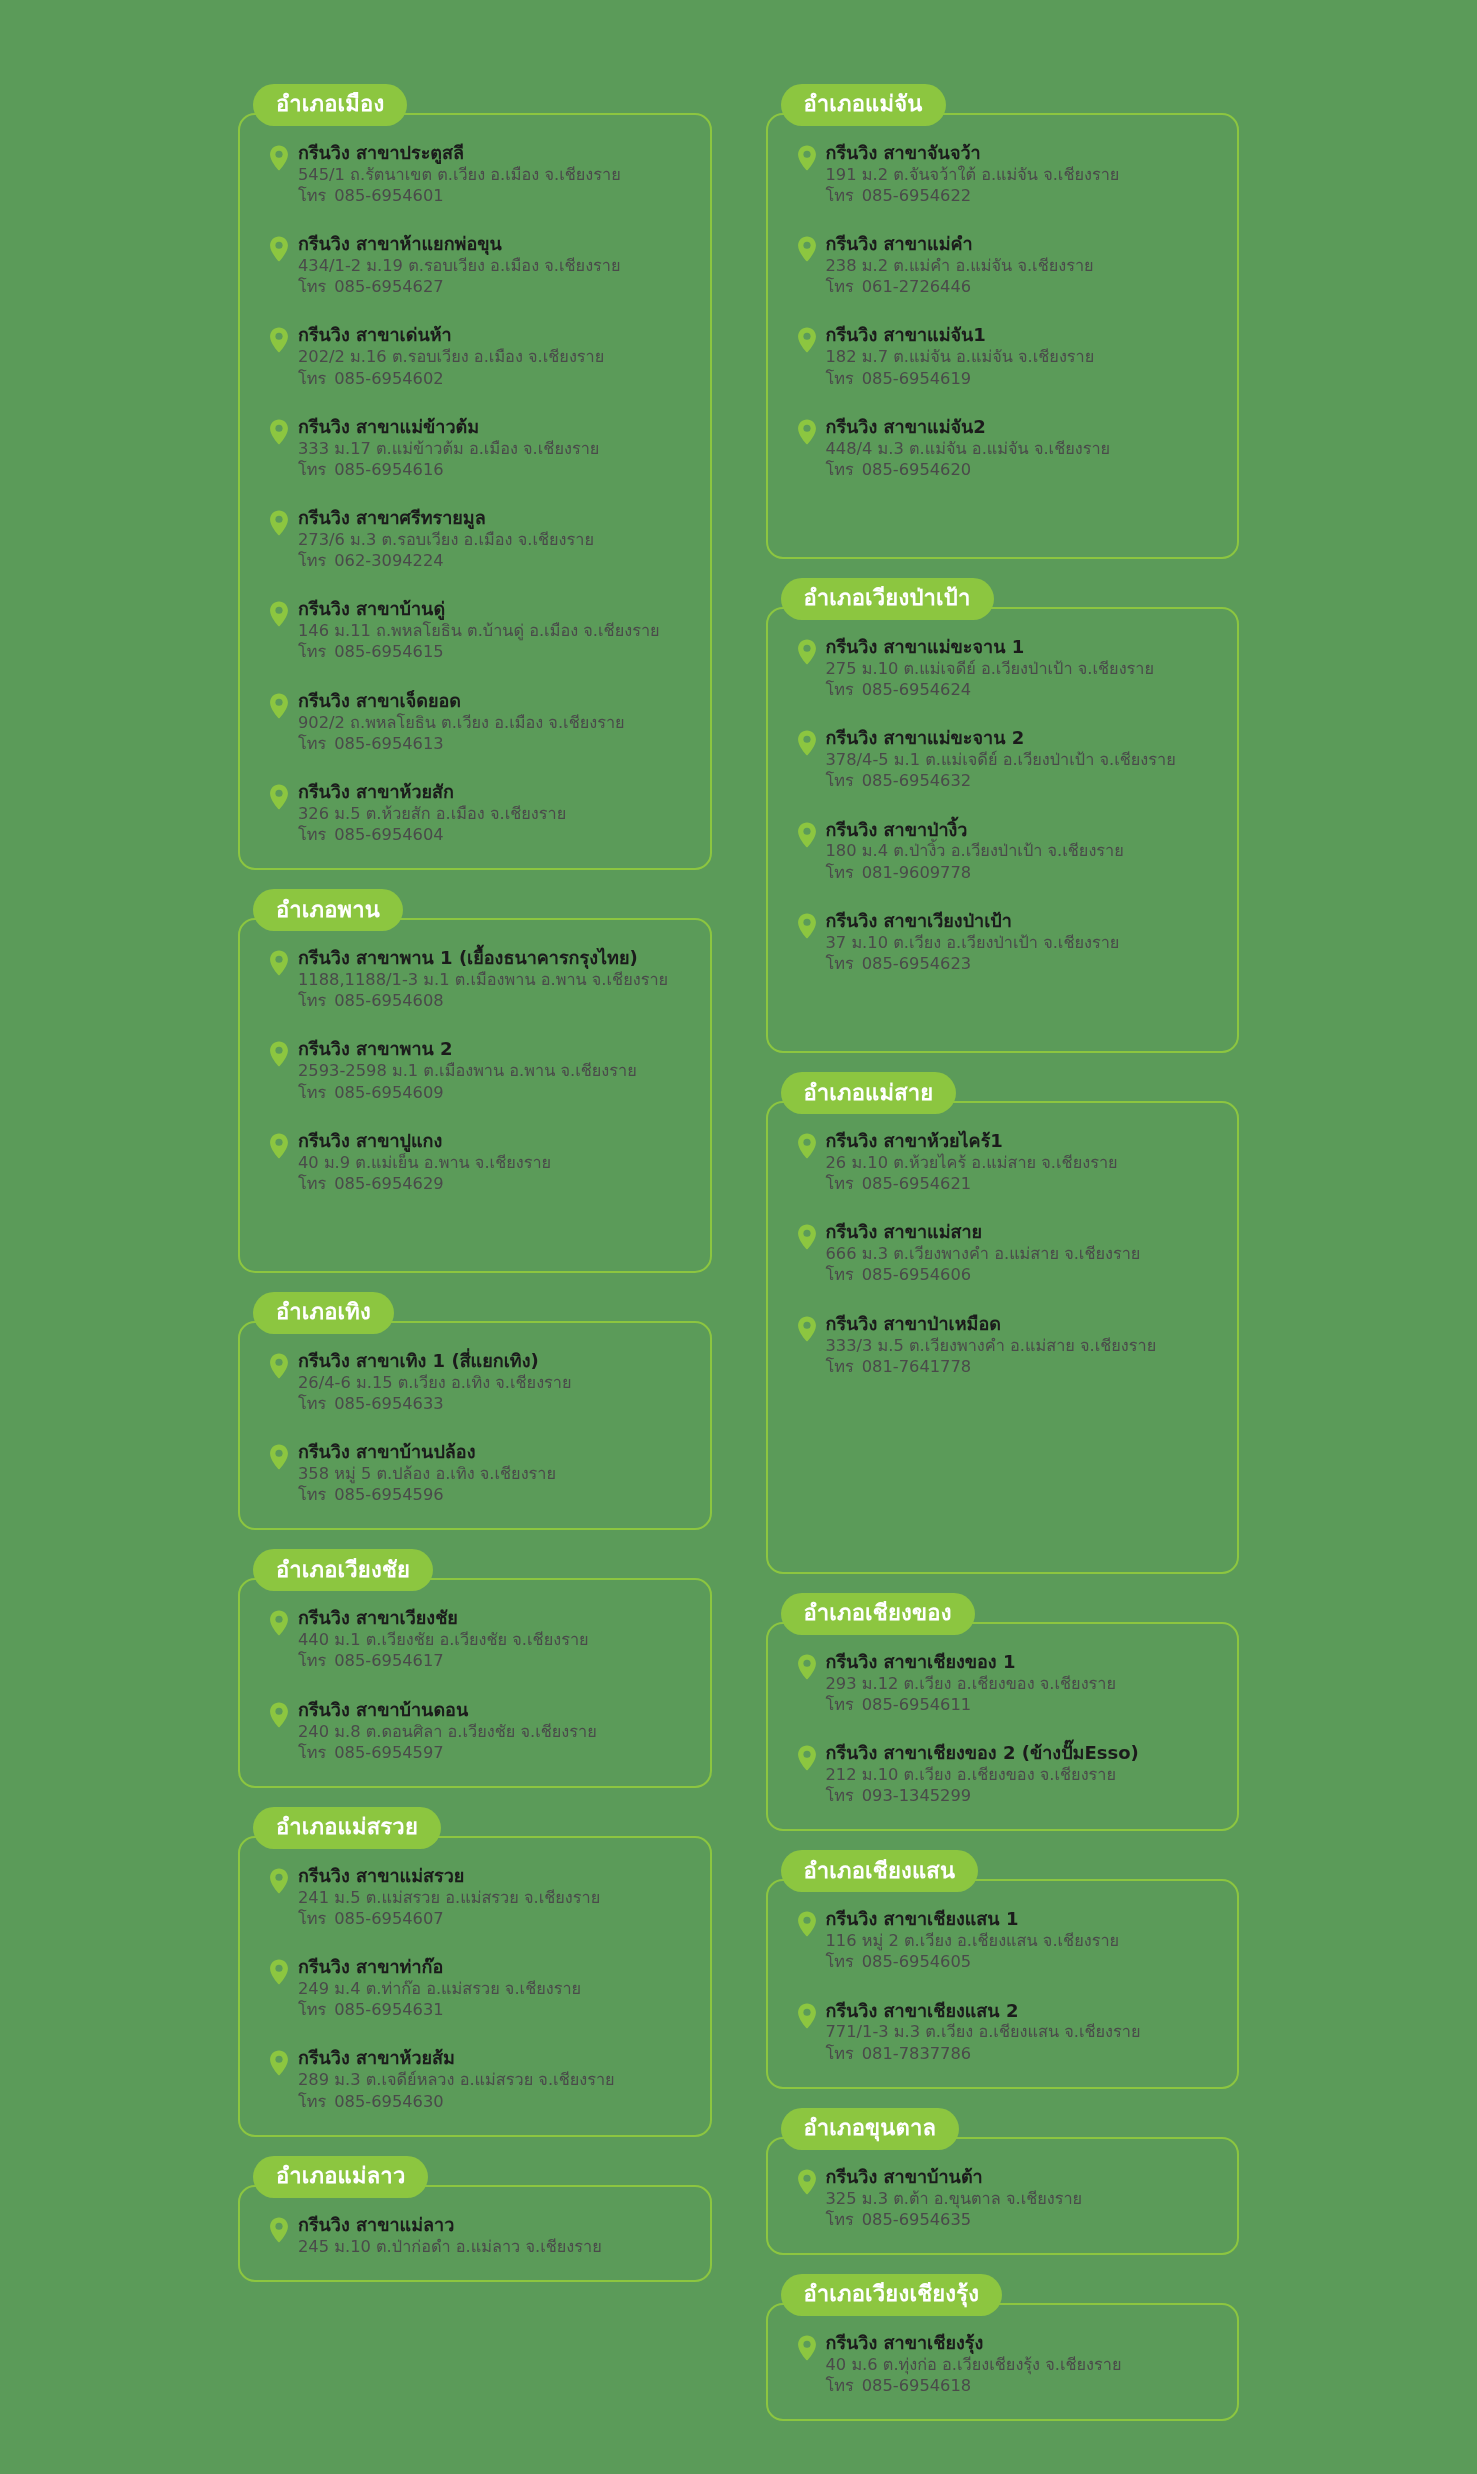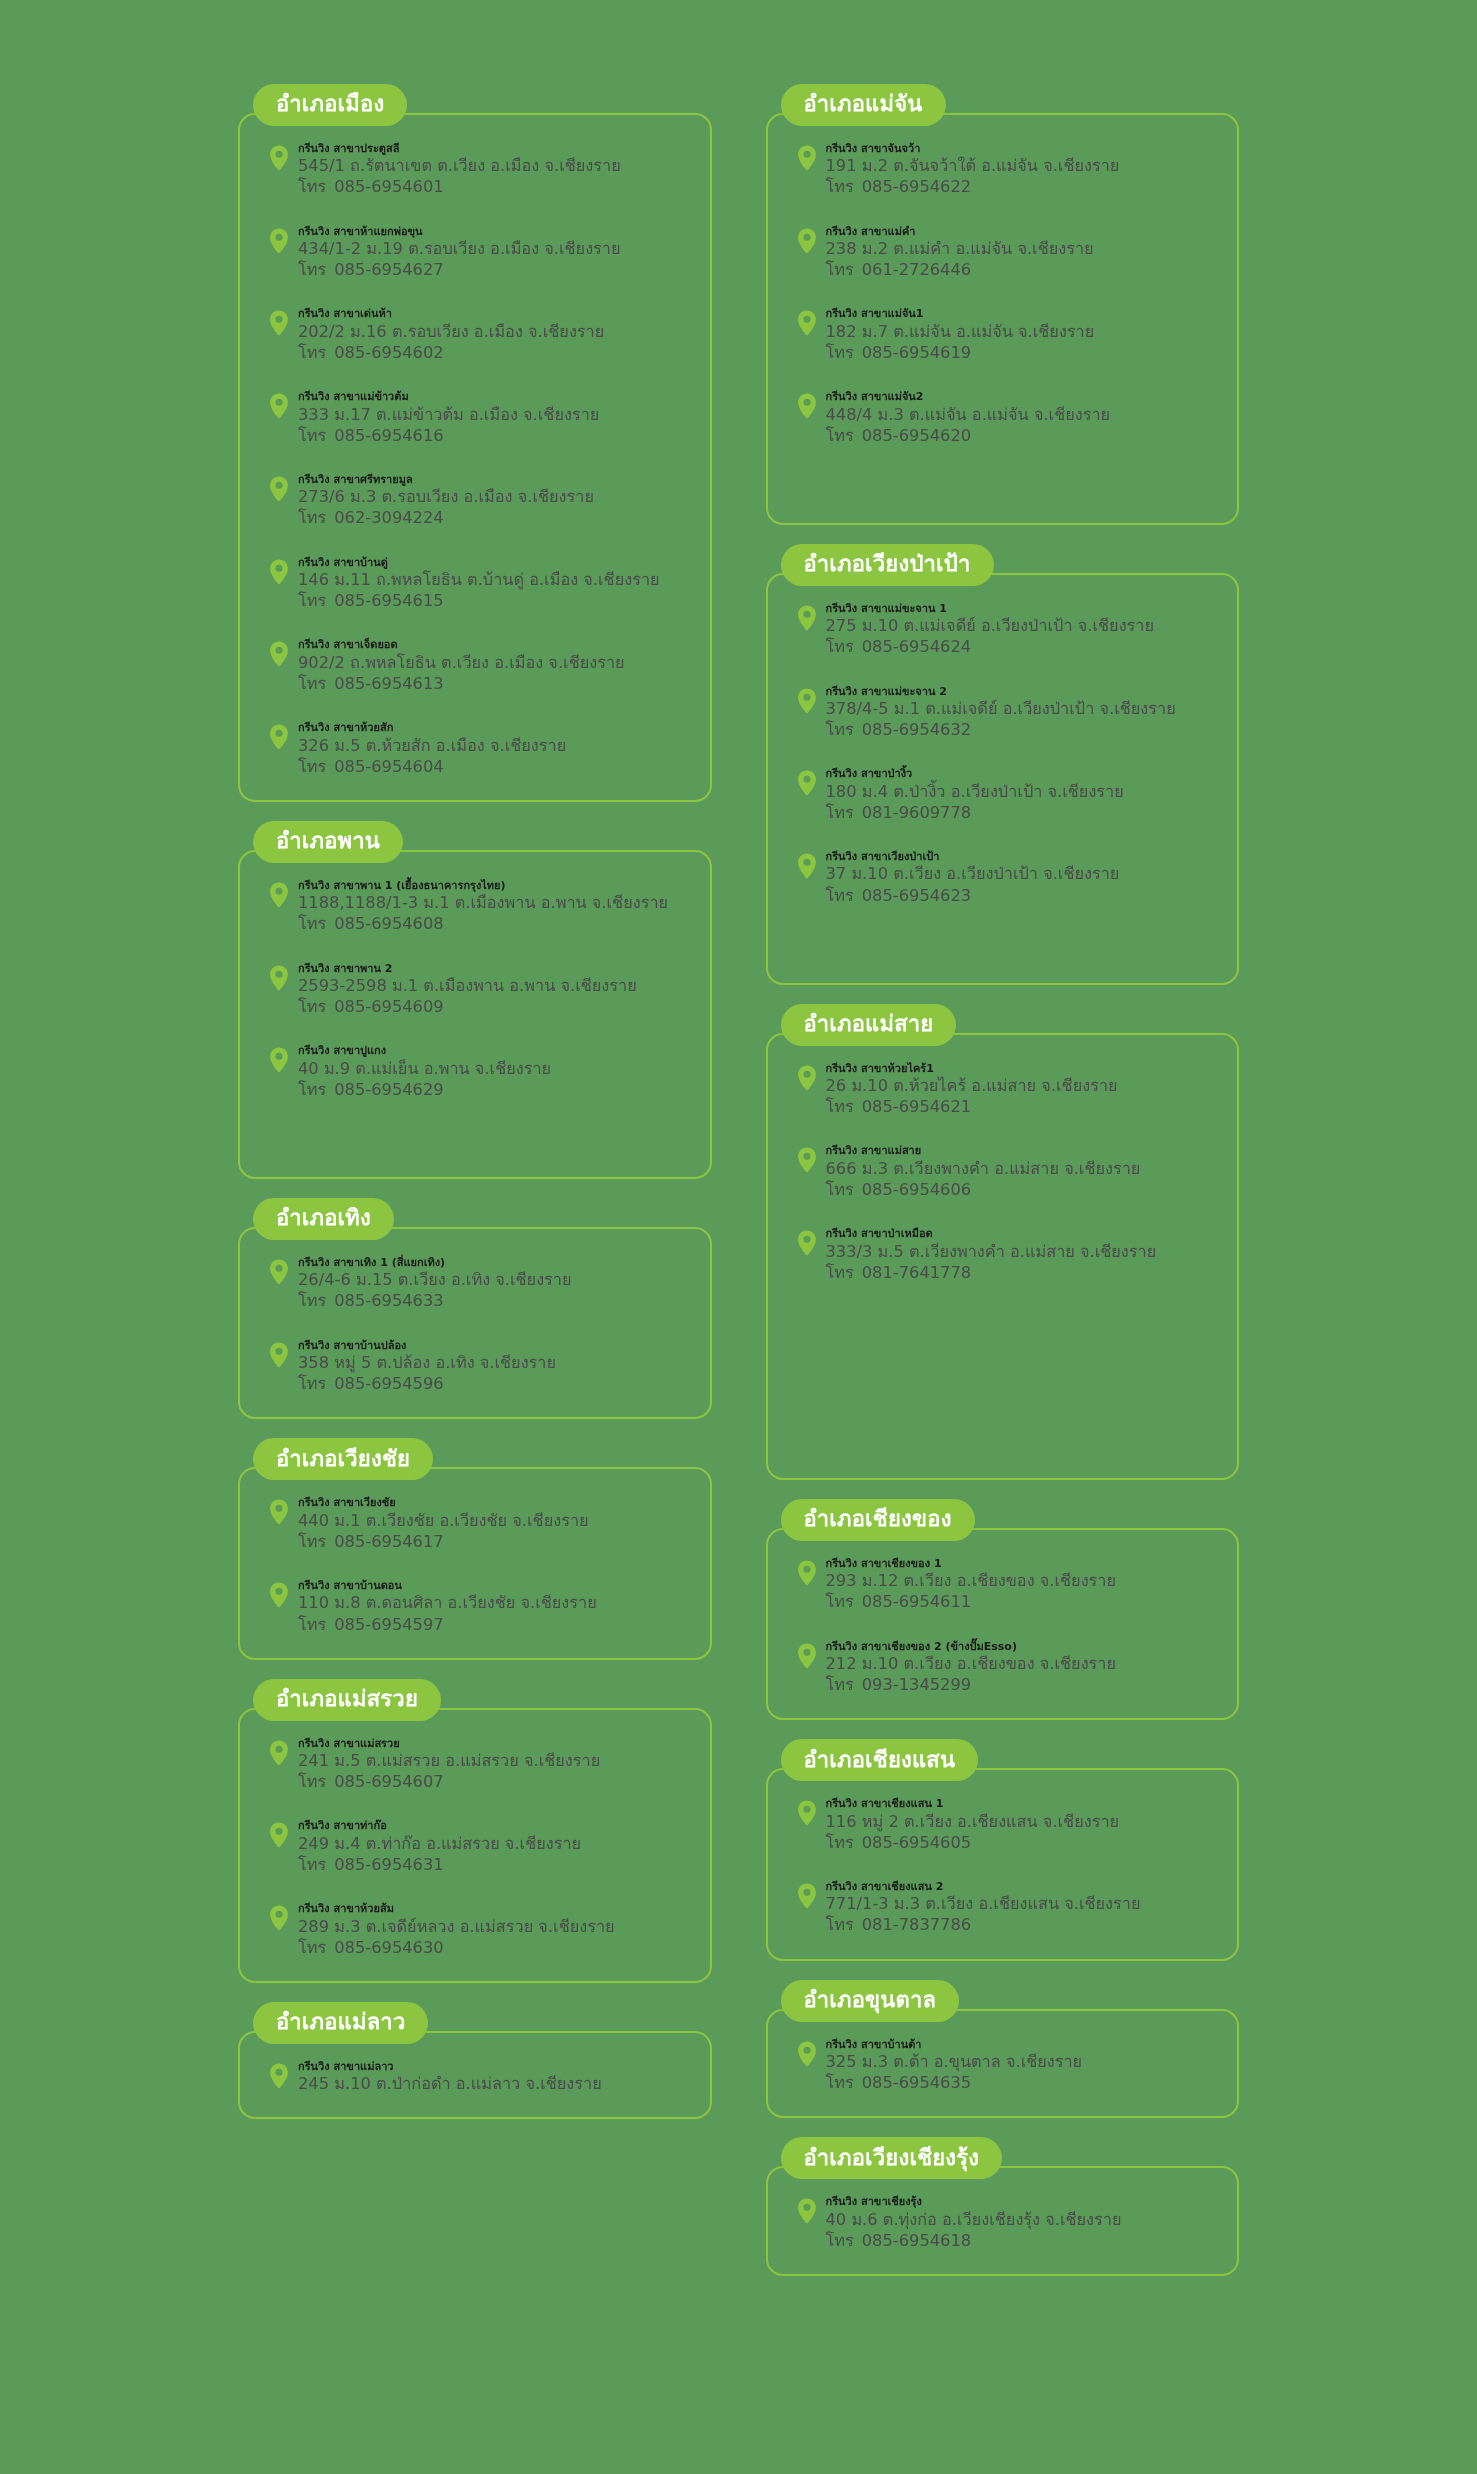--- a/index.html
+++ b/index.html
@@ -86,21 +86,21 @@
     width: 20px;
     height: 26px;
     margin-right: 9px;
     margin-top: 3px;
   }
   .pin-icon svg { display: block; width: 20px; height: 26px; }
 
   .branch-text { flex: 1 1 auto; min-width: 0; }
 
   .branch-name {
-    font-size: 11px;
+    font-size: 18px;
     font-weight: bold;
     color: #1b1b1b;
     line-height: 1.22;
     white-space: nowrap;
   }
 
   .branch-addr,
   .branch-phone {
     font-size: 16.3px;
     color: #4a4a4a;
@@ -312,21 +312,21 @@
             </div>
             <div class="branch">
               <span class="pin-icon">
                 <svg viewBox="0 0 24 32" xmlns="http://www.w3.org/2000/svg" aria-hidden="true">
                   <path d="M12 0.6C5.9 0.6 1 5.5 1 11.6c0 7.6 9.2 18.1 10.1 19.1a1.2 1.2 0 0 0 1.8 0C13.8 29.7 23 19.2 23 11.6 23 5.5 18.1 0.6 12 0.6z" fill="#8cc640"></path>
                   <circle cx="12" cy="11.4" r="4.4" fill="#5b9b59"></circle>
                 </svg>
               </span>
               <div class="branch-text">
                 <div class="branch-name">กรีนวิง สาขาบ้านดอน</div>
-                <div class="branch-addr">110 ม.8 ต.ดอนศิลา อ.เวียงชัย จ.เชียงราย</div>
+                <div class="branch-addr">240 ม.8 ต.ดอนศิลา อ.เวียงชัย จ.เชียงราย</div>
                 <div class="branch-phone"><span class="tel-label">โทร</span><span>085-6954597</span></div>
               </div>
             </div>
           </div></div>
         <div class="district"><div class="district-header">อำเภอแม่สรวย</div><div class="district-body">
             <div class="branch">
               <span class="pin-icon">
                 <svg viewBox="0 0 24 32" xmlns="http://www.w3.org/2000/svg" aria-hidden="true">
                   <path d="M12 0.6C5.9 0.6 1 5.5 1 11.6c0 7.6 9.2 18.1 10.1 19.1a1.2 1.2 0 0 0 1.8 0C13.8 29.7 23 19.2 23 11.6 23 5.5 18.1 0.6 12 0.6z" fill="#8cc640"></path>
                   <circle cx="12" cy="11.4" r="4.4" fill="#5b9b59"></circle>

